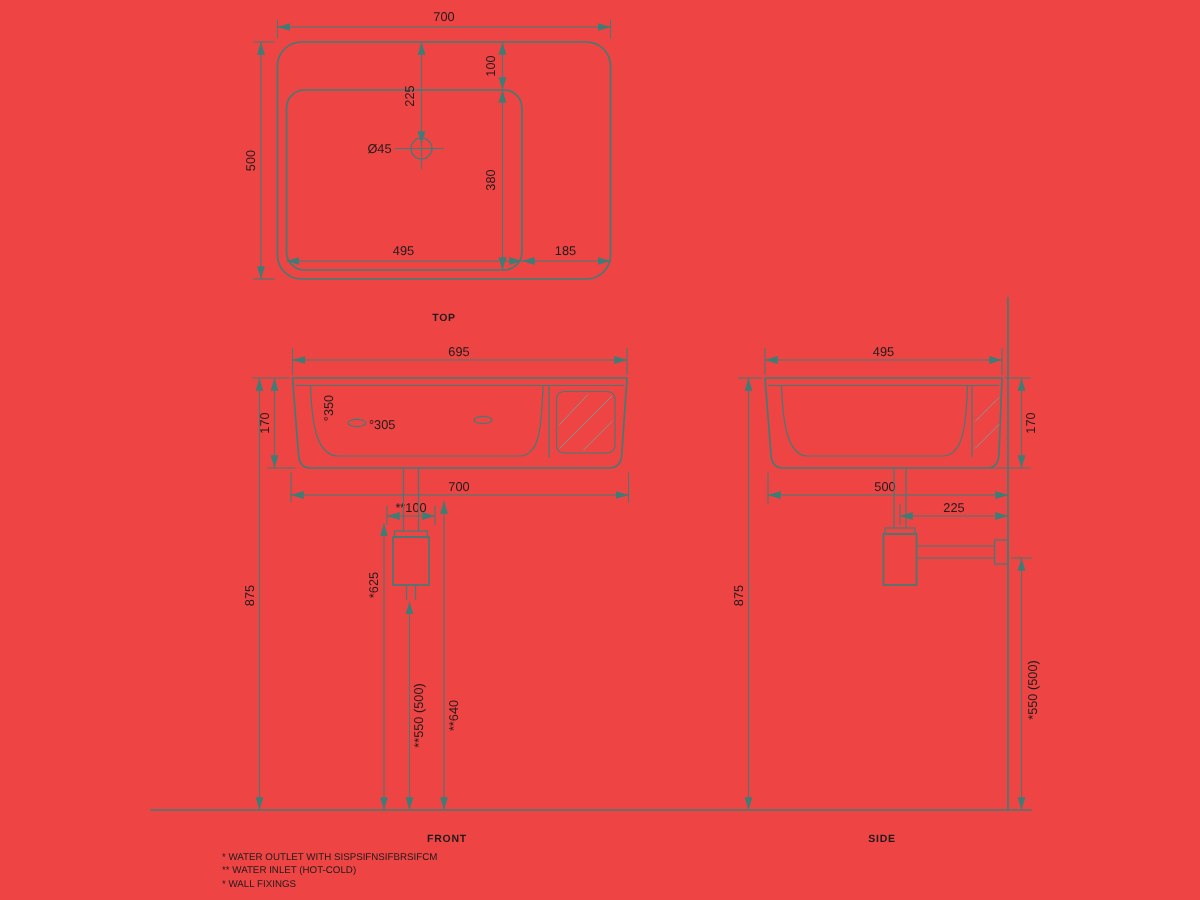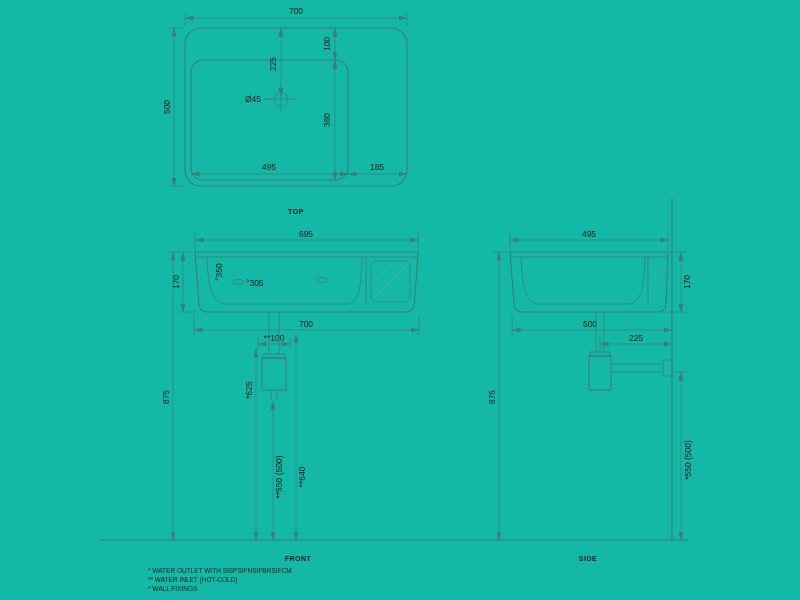--- a/index.html
+++ b/index.html
@@ -1,16 +1,16 @@
 <!DOCTYPE html>
 <html><head>
 <meta charset="utf-8">
 <style>
   html,body{margin:0;padding:0;background:#ffffff;}
-  .page{width:800px;height:600px;background:#14b8a6;position:relative;overflow:hidden;}
+  .page{width:800px;height:600px;background:#ef4444;position:relative;overflow:hidden;}
   svg{display:block;}
   svg text{font-family:"Liberation Sans","DejaVu Sans",sans-serif;fill:#1c1c1c;}
   .t{font-size:8.5px;}
   .tl{font-size:7px;font-weight:bold;letter-spacing:.5px;}
   .tn{font-size:6.5px;}
   .s{stroke:#3E7D76;stroke-width:1.1;fill:none;}
   .s2{stroke:#3E7D76;stroke-width:.8;fill:none;}
   .d{stroke:#3E7D76;stroke-width:.7;fill:none;}
   .h{stroke:#6FA39D;stroke-width:.6;fill:none;}
 </style>

